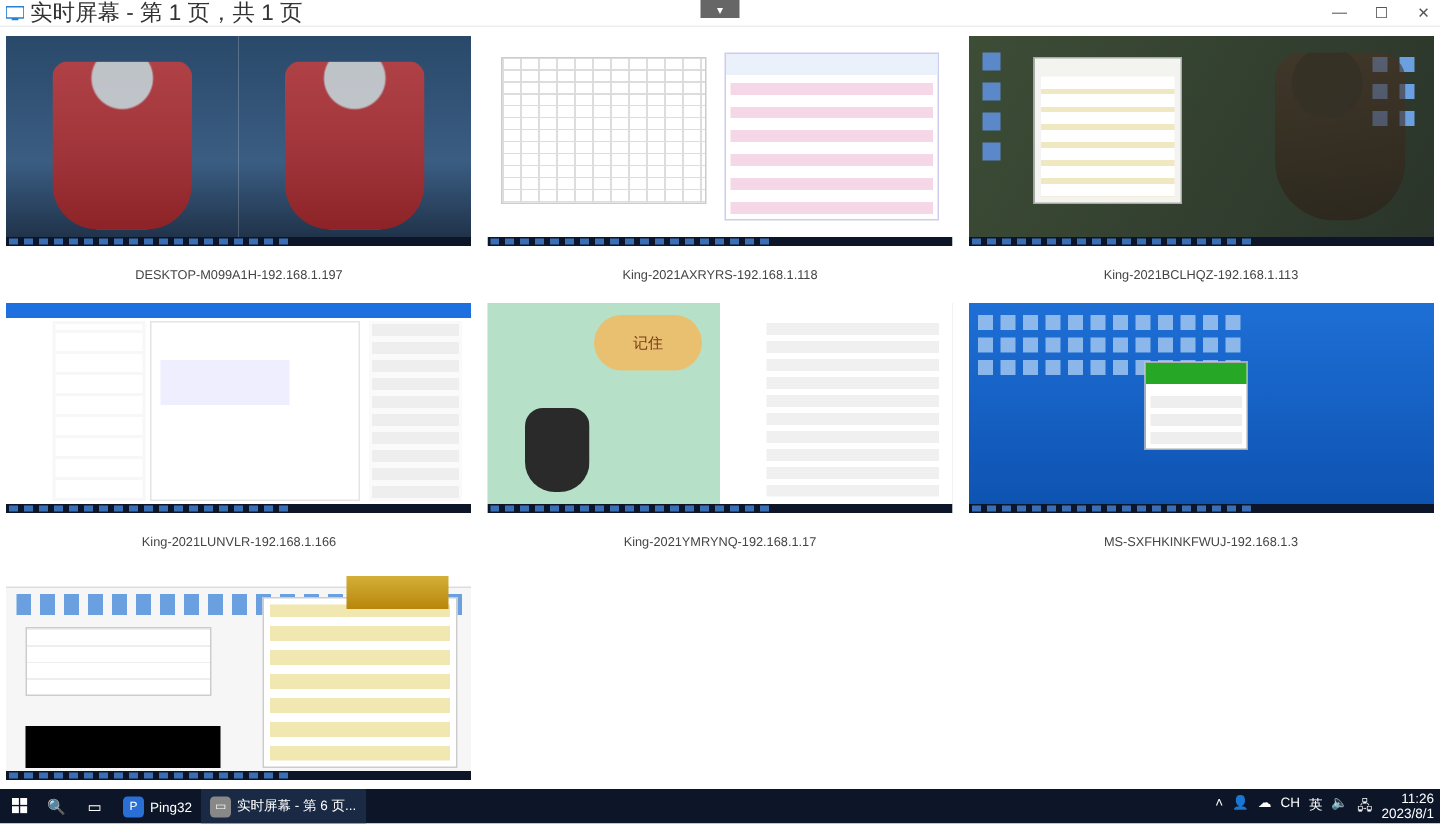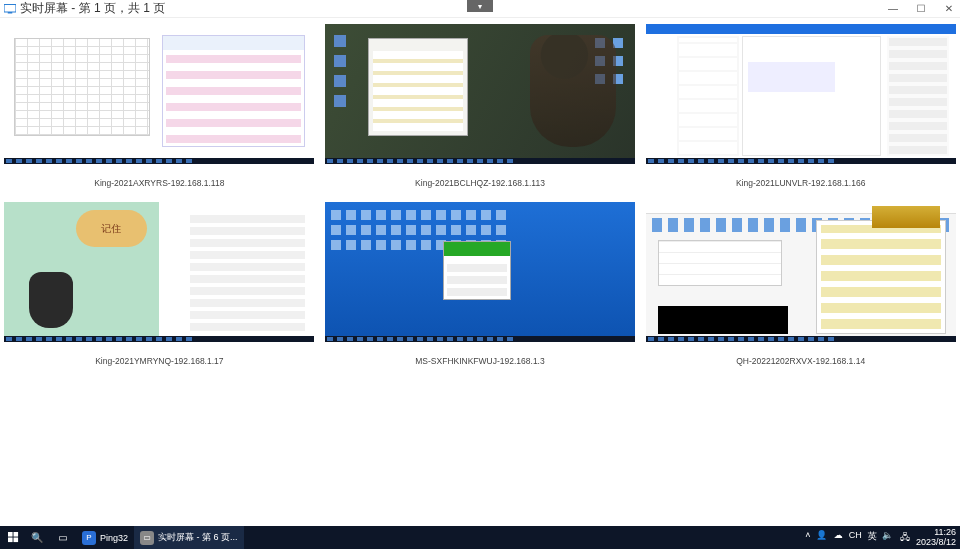--- a/index.html
+++ b/index.html
@@ -2,21 +2,21 @@
 <html><head>
 <meta charset="utf-8">
 <style>
 * { margin: 0; padding: 0; box-sizing: border-box; }
 body { font-family: "Microsoft YaHei", Arial, sans-serif; font-size: 10px; background: #fff; width: 960px; height: 549px; overflow: hidden; position: relative; }
 
 
 .titlebar { height: 18px; background: #fff; display: flex; align-items: center; padding: 0 4px; border-bottom: 1px solid #eee; }
 .titlebar-icon { width: 12px; height: 10px; margin-right: 4px; display: inline-block; }
 .titlebar-icon svg { width: 100%; height: 100%; }
-.titlebar-text { font-size: 12px; color: #333; }
+.titlebar-text { font-size: 15px; color: #333; }
 .titlebar-controls { margin-left: auto; display: flex; gap: 14px; }
 .titlebar-controls span { font-size: 10px; color: #555; cursor: pointer; width: 14px; text-align: center; }
 
 .top-collapse { position: absolute; left: 50%; transform: translateX(-50%); top: 0; width: 26px; height: 12px; background: #666; display:flex; align-items:center; justify-content:center; color:#fff; font-size:8px; cursor:pointer; z-index:5; }
 
 
 .grid-wrap { padding: 6px 2px 0 2px; }
 .grid { display: grid; grid-template-columns: repeat(3, 1fr); gap: 6px 6px; }
 .tile { display: flex; flex-direction: column; align-items: center; }
 .thumb { width: 310px; height: 140px; background: #ddd; position: relative; overflow: hidden; }
@@ -123,20 +123,28 @@
     <span>☐</span>
     <span>✕</span>
   </div>
 </div>
 
 <div class="top-collapse">▾</div>
 
 <div class="grid-wrap">
   <div class="grid">
 
+    <div class="tile">
+      <div class="thumb th-dual">
+        <div class="th-half"></div>
+          <div class="th-half"></div>
+          <div class="th-bar"></div>
+      </div>
+      <div class="label">DESKTOP-M099A1H-192.168.1.197</div>
+    </div>
 
     <div class="tile">
       <div class="thumb th-cad">
         <div class="wire"></div>
           <div class="rtbl"></div>
           <div class="th-bar"></div>
       </div>
       <div class="label">King-2021AXRYRS-192.168.1.118</div>
     </div>
 
@@ -275,16 +283,16 @@
       <span>˄</span>
       <span>👤</span>
       <span>☁</span>
       <span>CH</span>
       <span>英</span>
       <span>🔈</span>
       <span>🖧</span>
     </div>
     <div class="tb-clock">
       <div>11:26</div>
-      <div>2023/8/12</div>
+      <div>2023/8/1</div>
     </div>
   </div>
 </div>
 
 </body></html>

